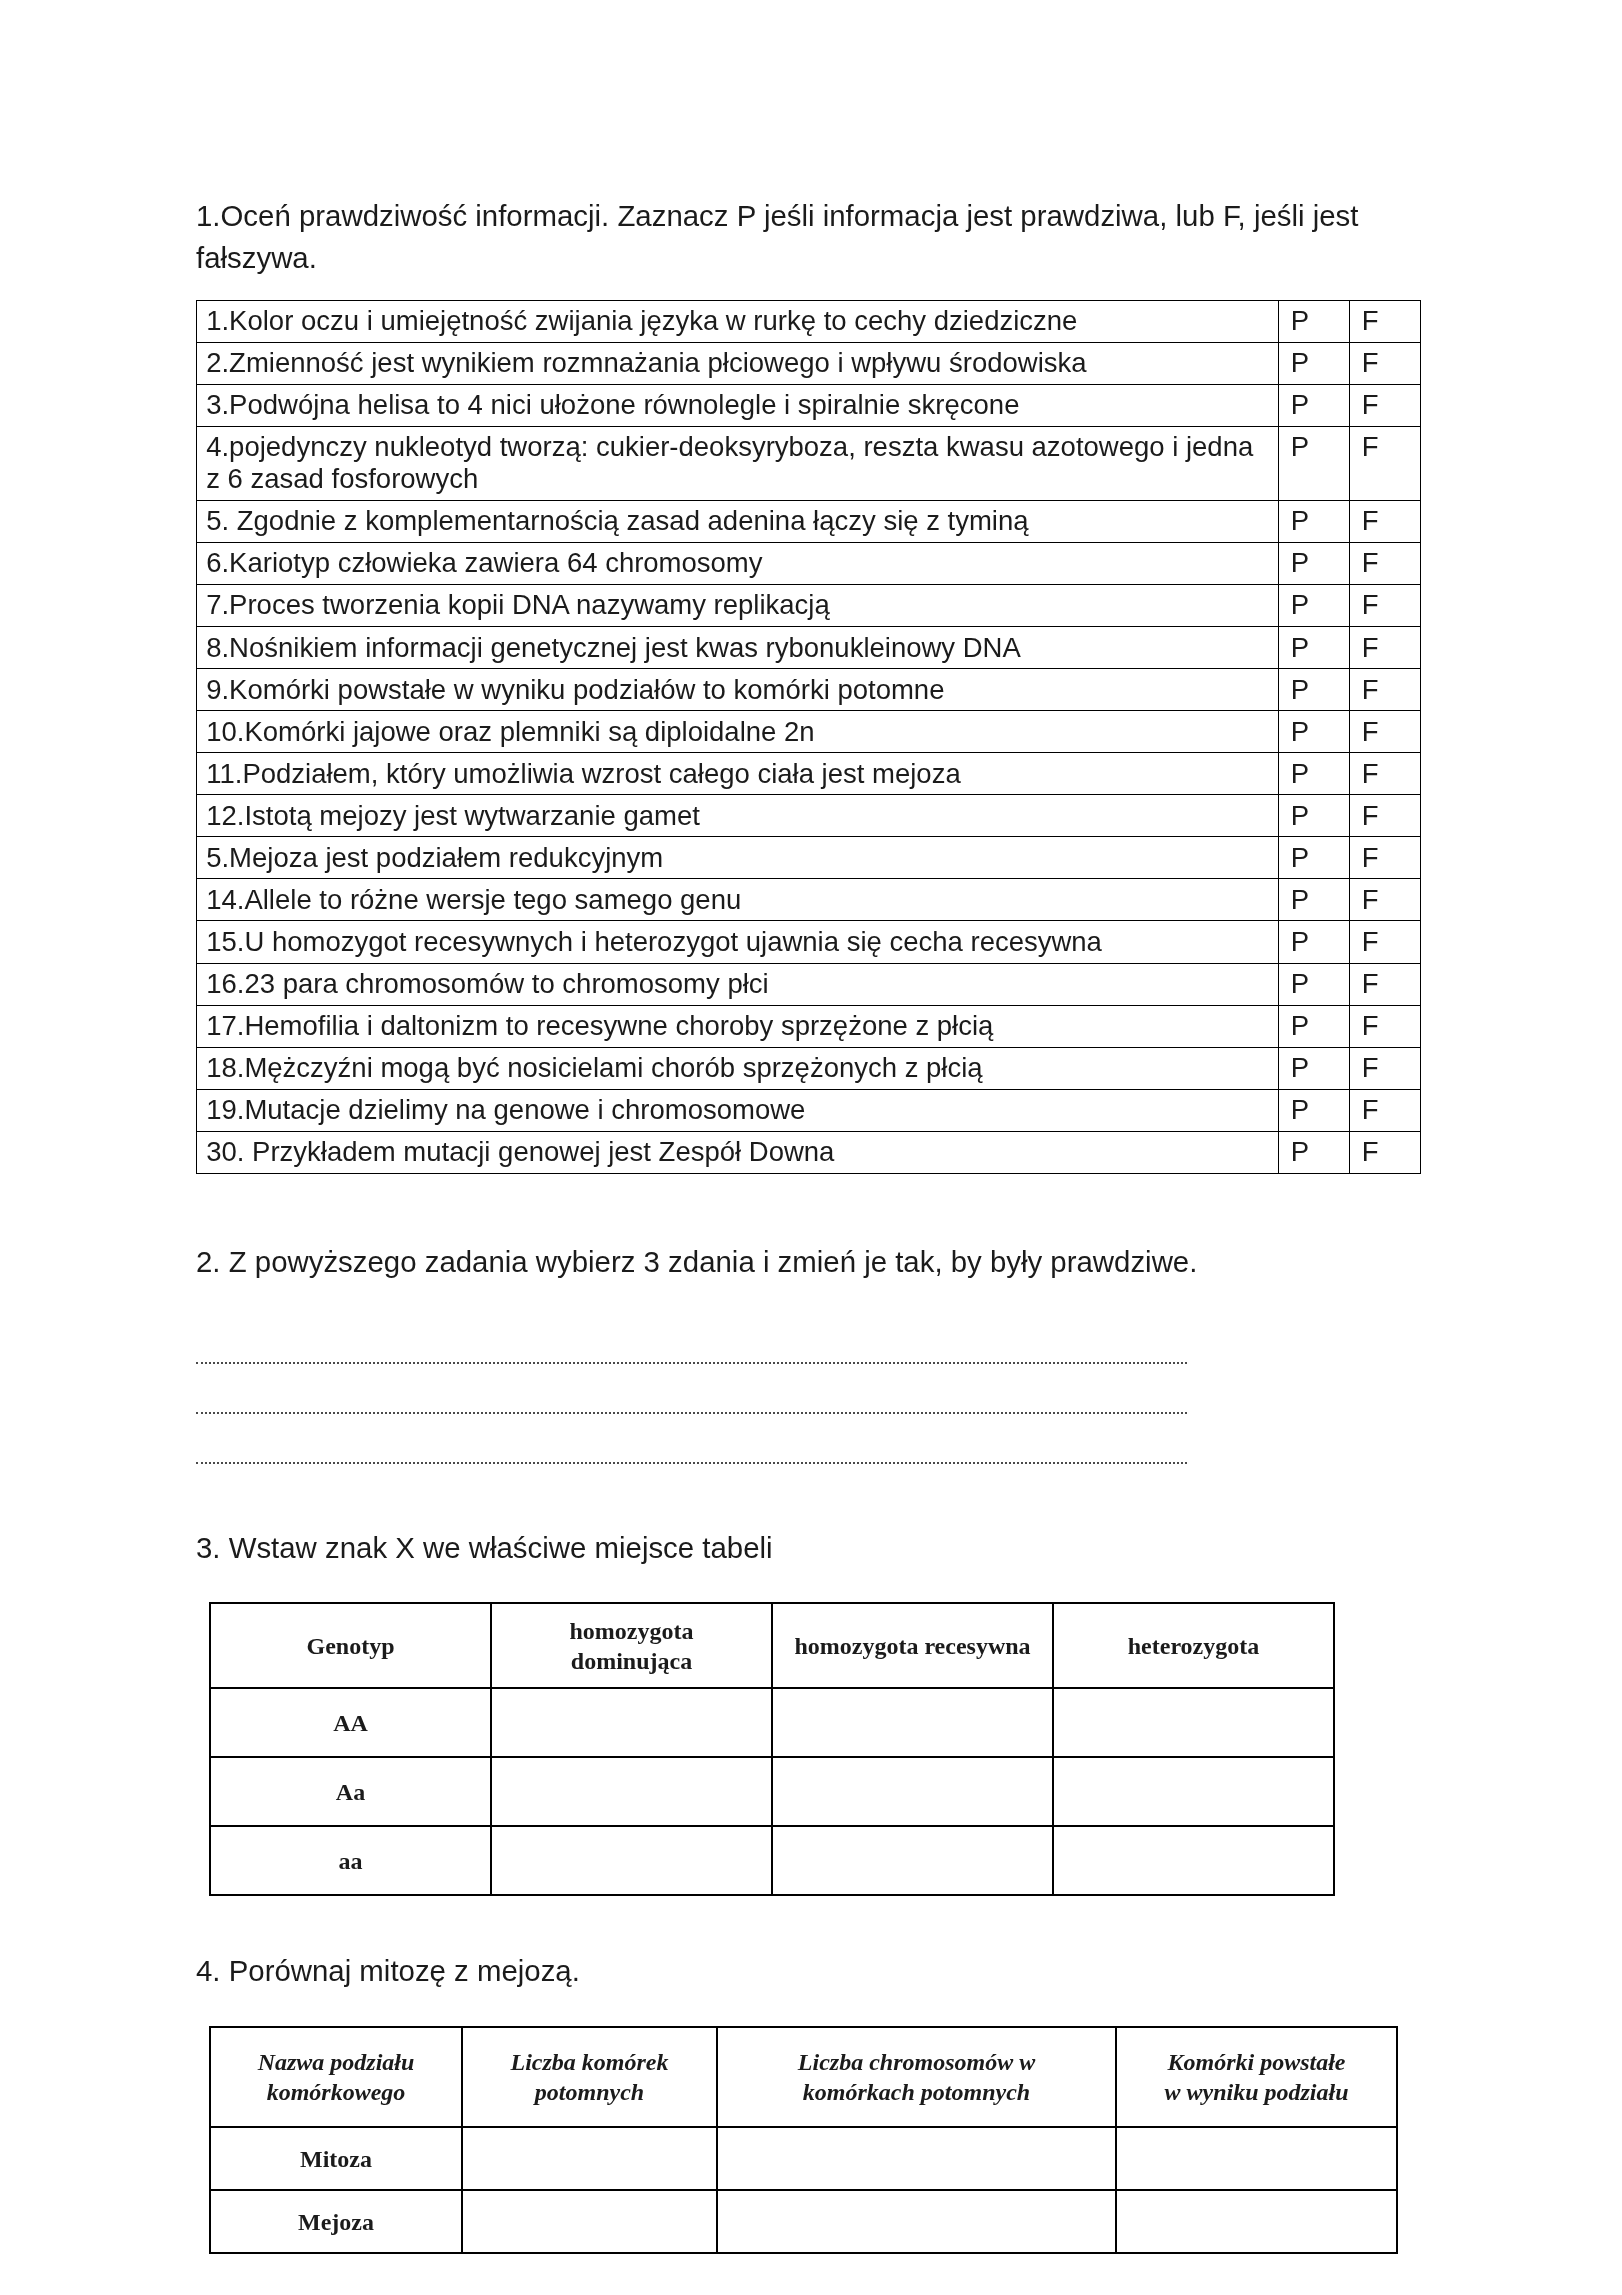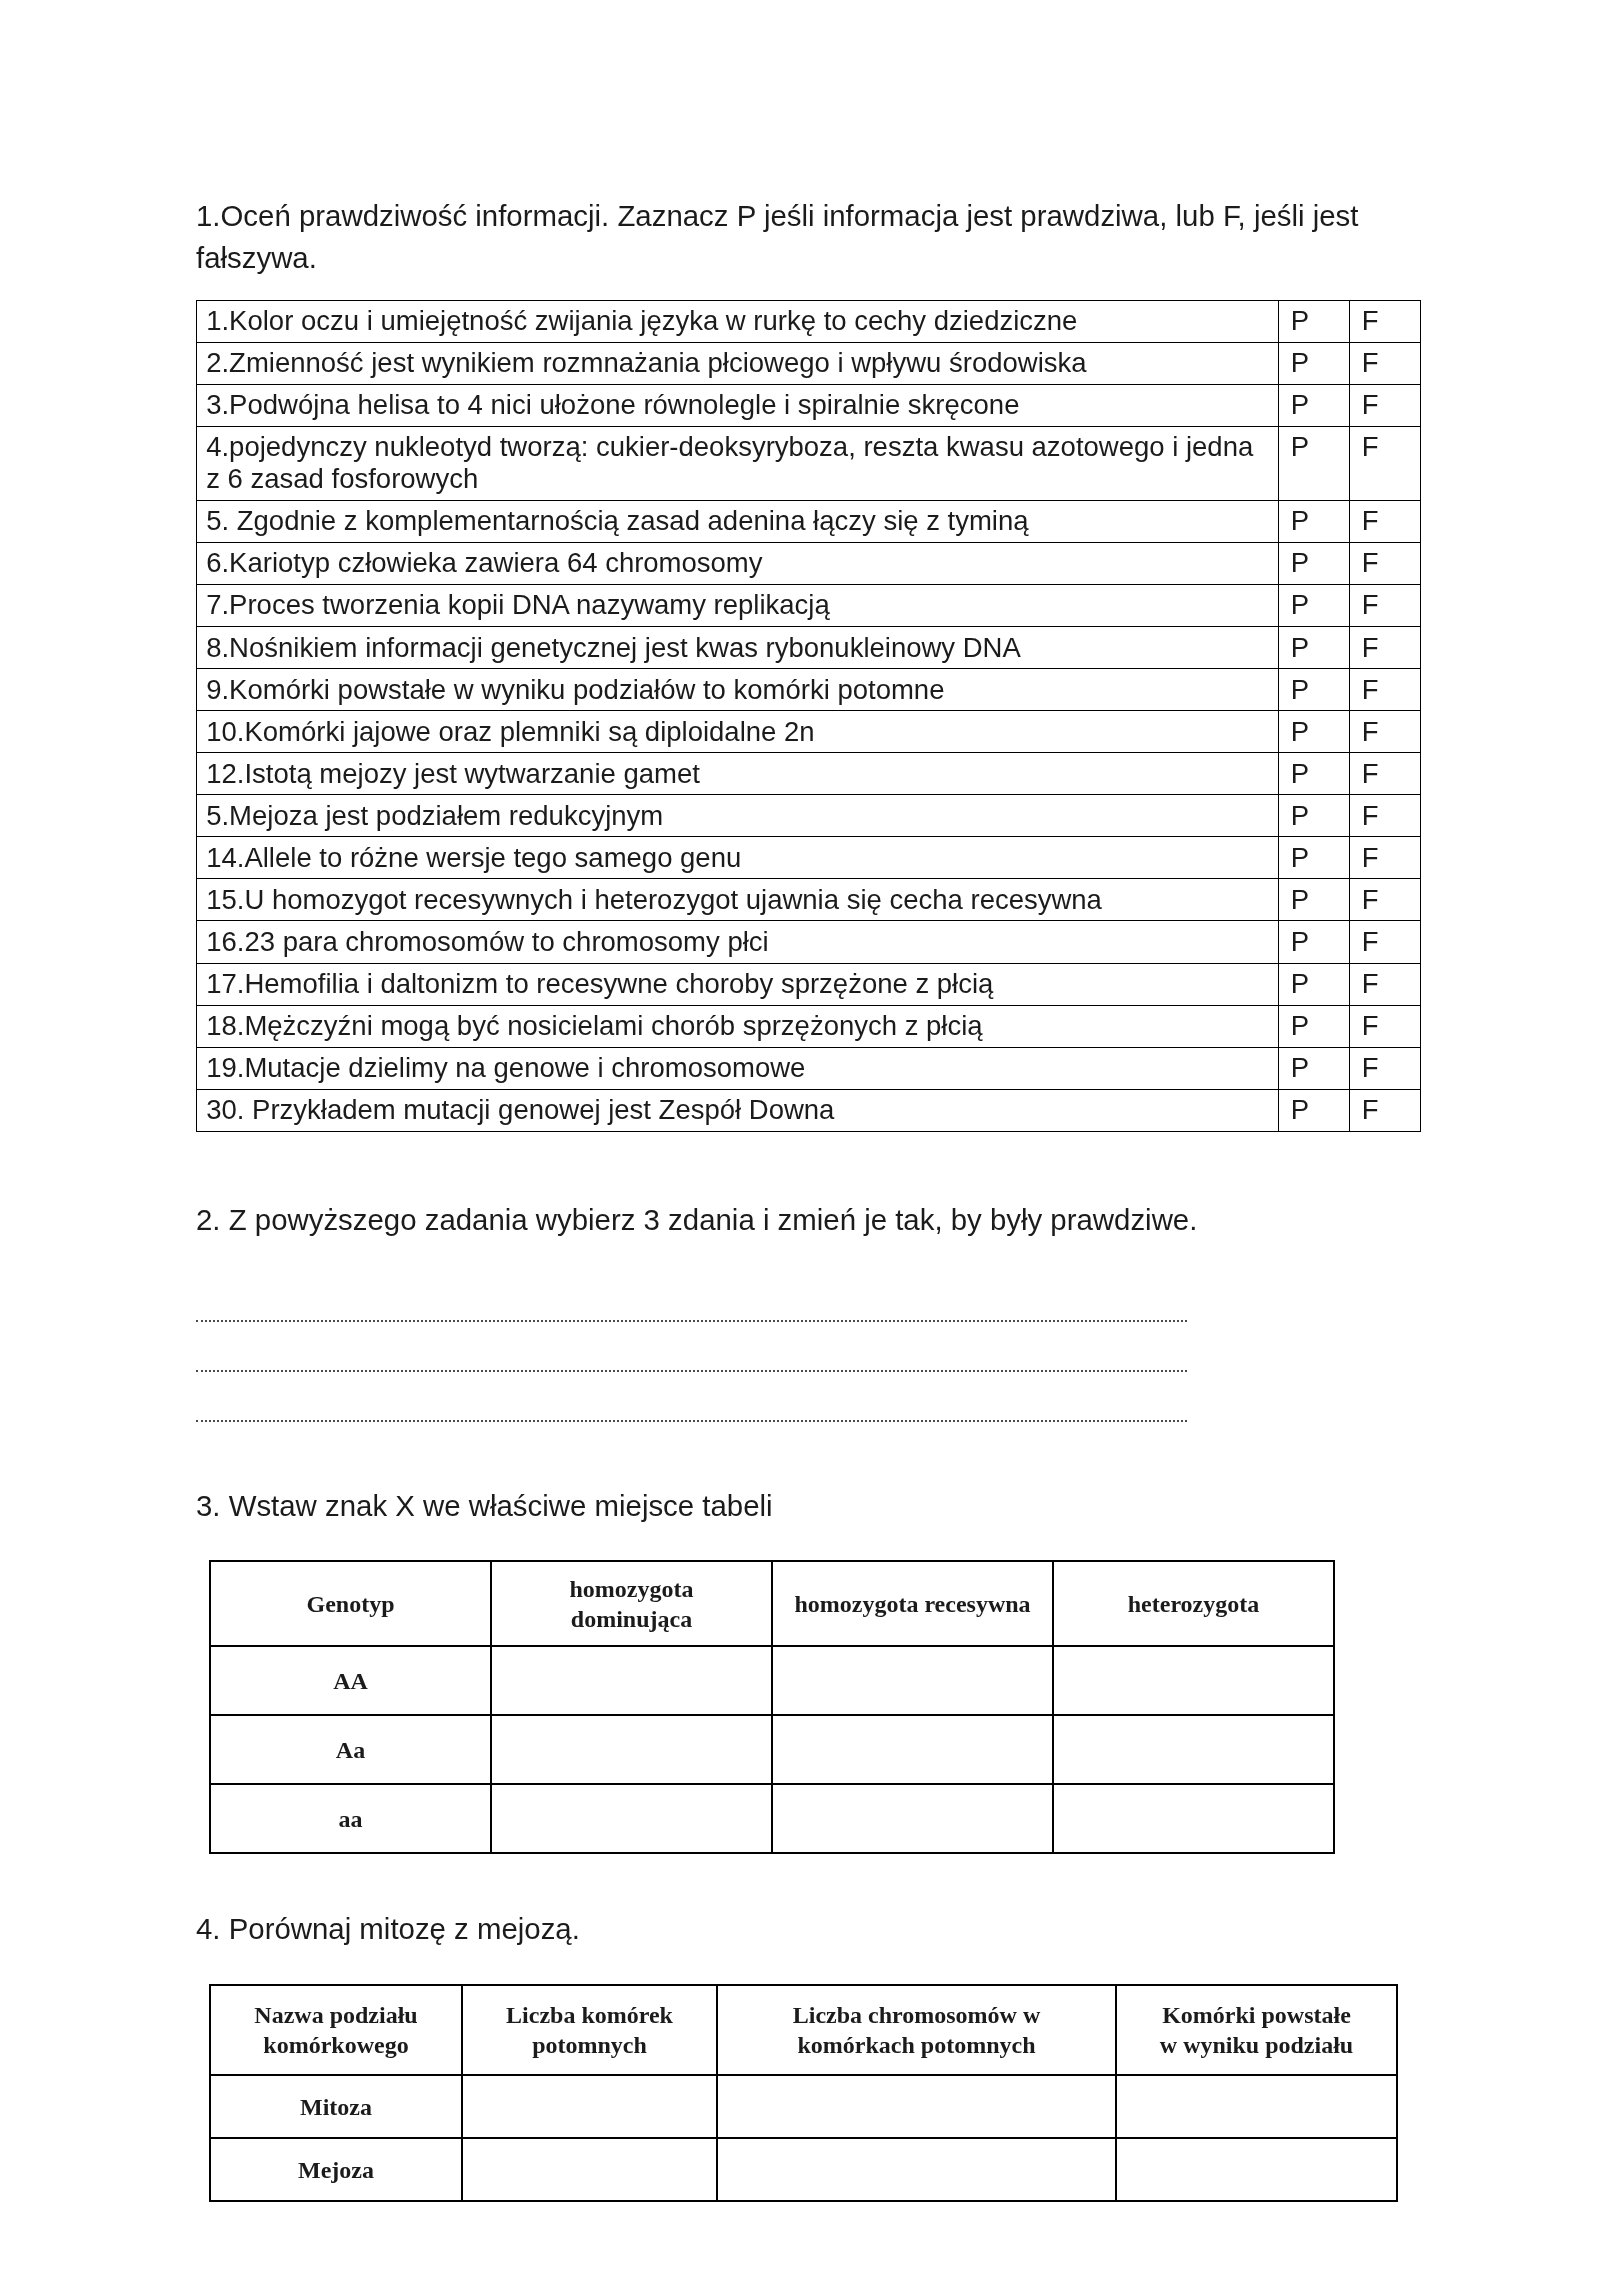--- a/index.html
+++ b/index.html
@@ -36,21 +36,21 @@
   .serif-table th, .serif-table td {
     border:2px solid #000;
     font-size:24px; font-weight:bold; line-height:1.25;
     text-align:center; vertical-align:middle;
     white-space:pre-line;
   }
   .t3 { margin:34px 8px 0 13px; }
   .t3 tr.head th { height:85px; }
   .t3 tr.row th, .t3 tr.row td { height:69px; }
   .t4 { margin:34px 0 0 13px; }
-  .t4 tr.head th { height:90px; }
+  .t4 tr.head th { height:100px;font-style:italic; }
   .t4 tr.row th, .t4 tr.row td { height:63px; }
 
   .gap-t2 { margin-top:67px; }
   .gap-t3 { margin-top:63px; }
   .gap-t4 { margin-top:54px; }
 </style>
 </head>
 <body>
 
 <div class="page">
@@ -104,20 +104,25 @@
           <td class="pf">P</td>
           <td class="pf">F</td>
         </tr>
       <tr>
           <td class="stmt">9.Komórki powstałe w wyniku podziałów to komórki potomne</td>
           <td class="pf">P</td>
           <td class="pf">F</td>
         </tr>
       <tr>
           <td class="stmt">10.Komórki jajowe oraz plemniki są diploidalne 2n</td>
+          <td class="pf">P</td>
+          <td class="pf">F</td>
+        </tr>
+      <tr>
+          <td class="stmt">11.Podziałem, który umożliwia wzrost całego ciała jest mejoza</td>
           <td class="pf">P</td>
           <td class="pf">F</td>
         </tr>
       <tr>
           <td class="stmt">12.Istotą mejozy jest wytwarzanie gamet</td>
           <td class="pf">P</td>
           <td class="pf">F</td>
         </tr>
       <tr>
           <td class="stmt">5.Mejoza jest podziałem redukcyjnym</td>

